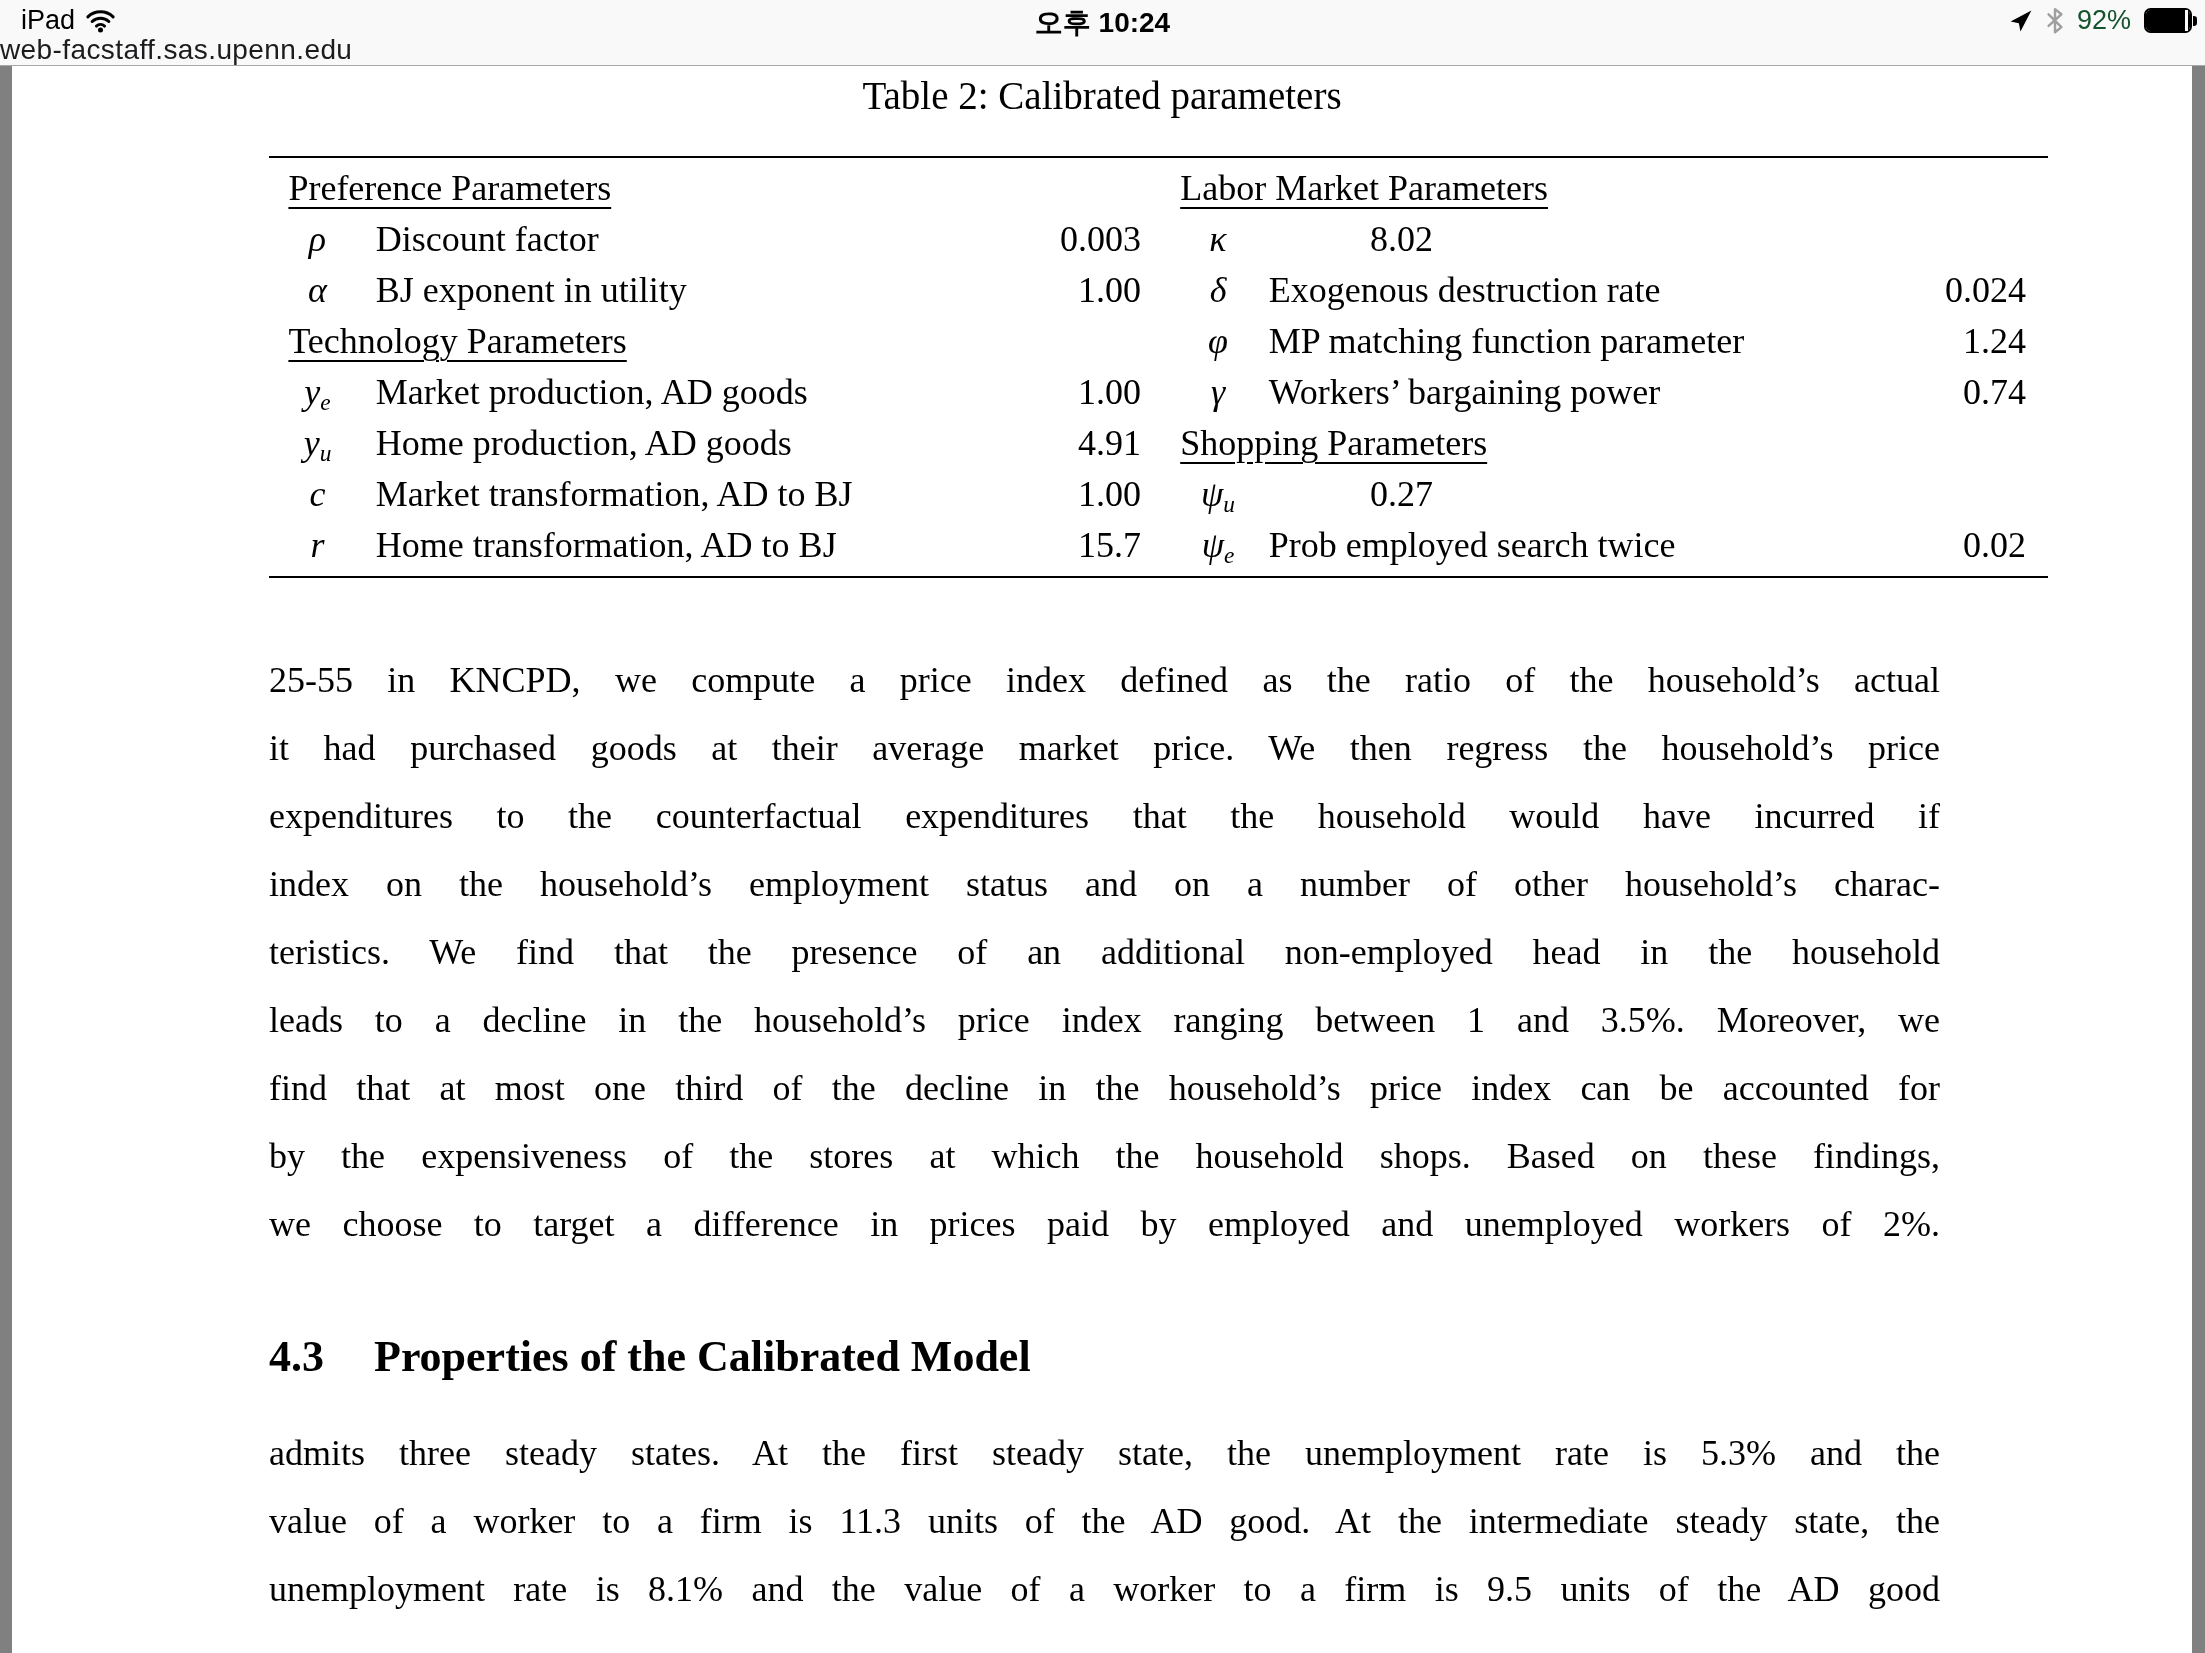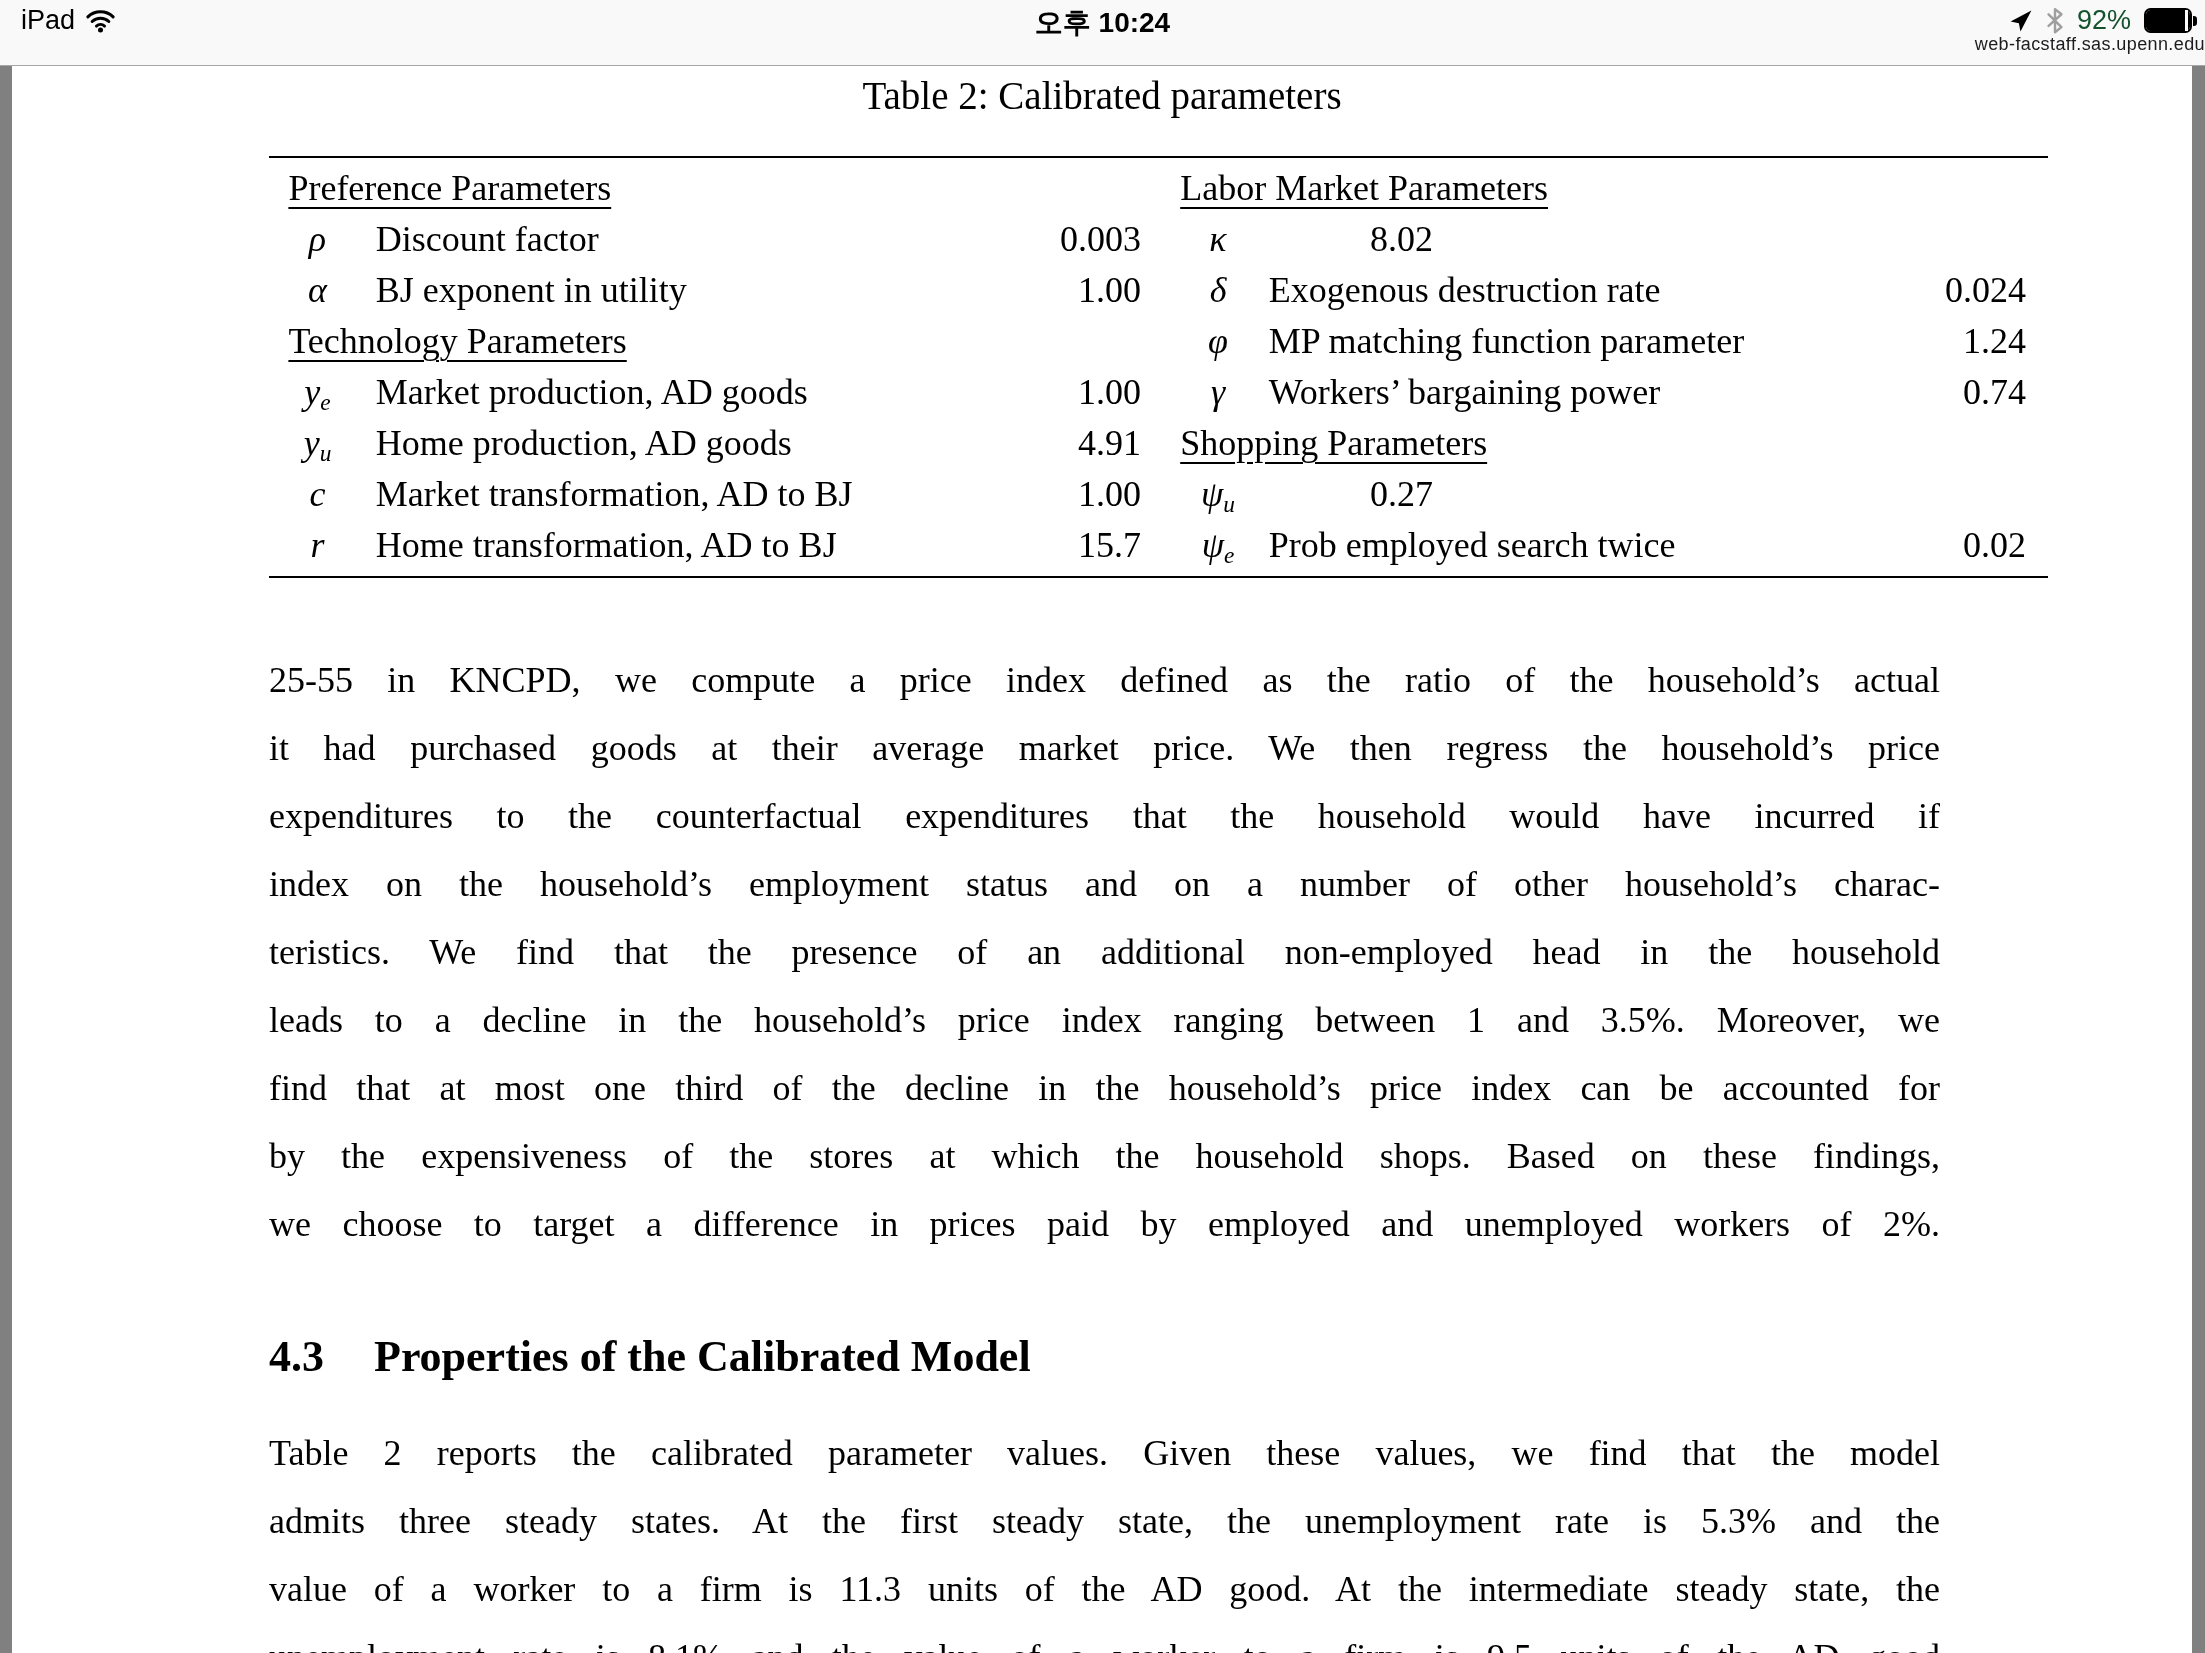--- a/index.html
+++ b/index.html
@@ -11,21 +11,21 @@
   }
   
   .statusbar{
     position:absolute;left:0;top:0;width:2205px;height:65px;
     background:#f9f9f9;border-bottom:1.6px solid #a7a7a7;z-index:10;
     font-family:"Liberation Sans","DejaVu Sans",sans-serif;
   }
   .sb-left{position:absolute;left:21px;top:4.8px;height:32px;display:flex;align-items:center;gap:9.7px;}
   .sb-device{font-size:27px;color:#000;}
   .sb-time{position:absolute;left:0;top:4px;width:100%;text-align:center;font-size:28px;font-weight:700;color:#000;}
-  .sb-url{position:absolute;left:0;top:34px;width:100%;text-align:right;font-size:18px;color:#1c1c1e;letter-spacing:0.4px;}
+  .sb-url{position:absolute;left:0;top:34px;width:100%;text-align:left;font-size:28px;color:#1c1c1e;letter-spacing:0.4px;}
   .sb-right{position:absolute;right:13px;top:4.8px;height:32px;display:flex;align-items:center;gap:13px;}
   .sb-batt-pct{font-size:27px;color:#14532d;}
   .batt{position:relative;width:44px;height:21px;border:2.4px solid #000;border-radius:6.5px;background:#000;background-clip:padding-box;}
   .batt-gap{position:absolute;top:0;bottom:0;right:1.6px;width:3.2px;background:#fff;}
   .batt-cap{position:absolute;right:-7.3px;top:5.7px;width:4px;height:9.7px;background:#000;border-radius:0 3.2px 3.2px 0;}
   
   .page{
     position:absolute;left:12px;top:66px;width:2180px;height:1587px;
     background:#ffffff;overflow:hidden;
   }
@@ -186,20 +186,19 @@
       <div class="tline">find that at most one third of the decline in the household’s price index can be accounted for</div>
       <div class="tline">by the expensiveness of the stores at which the household shops. Based on these findings,</div>
       <div class="tline">we choose to target a difference in prices paid by employed and unemployed workers of 2%.</div>
     </div>
 
   <div class="heading">
     <span class="hnum">4.3</span><span>Properties of the Calibrated Model</span>
   </div>
 
   <div class="para para2">
-      <div class="tline">Table 2 reports the calibrated parameter values. Given these values, we find that the model</div>
       <div class="tline">admits three steady states. At the first steady state, the unemployment rate is 5.3% and the</div>
       <div class="tline">value of a worker to a firm is 11.3 units of the AD good. At the intermediate steady state, the</div>
       <div class="tline">unemployment rate is 8.1% and the value of a worker to a firm is 9.5 units of the AD good</div>
     </div>
 
 </div>
 
 
 </body></html>

